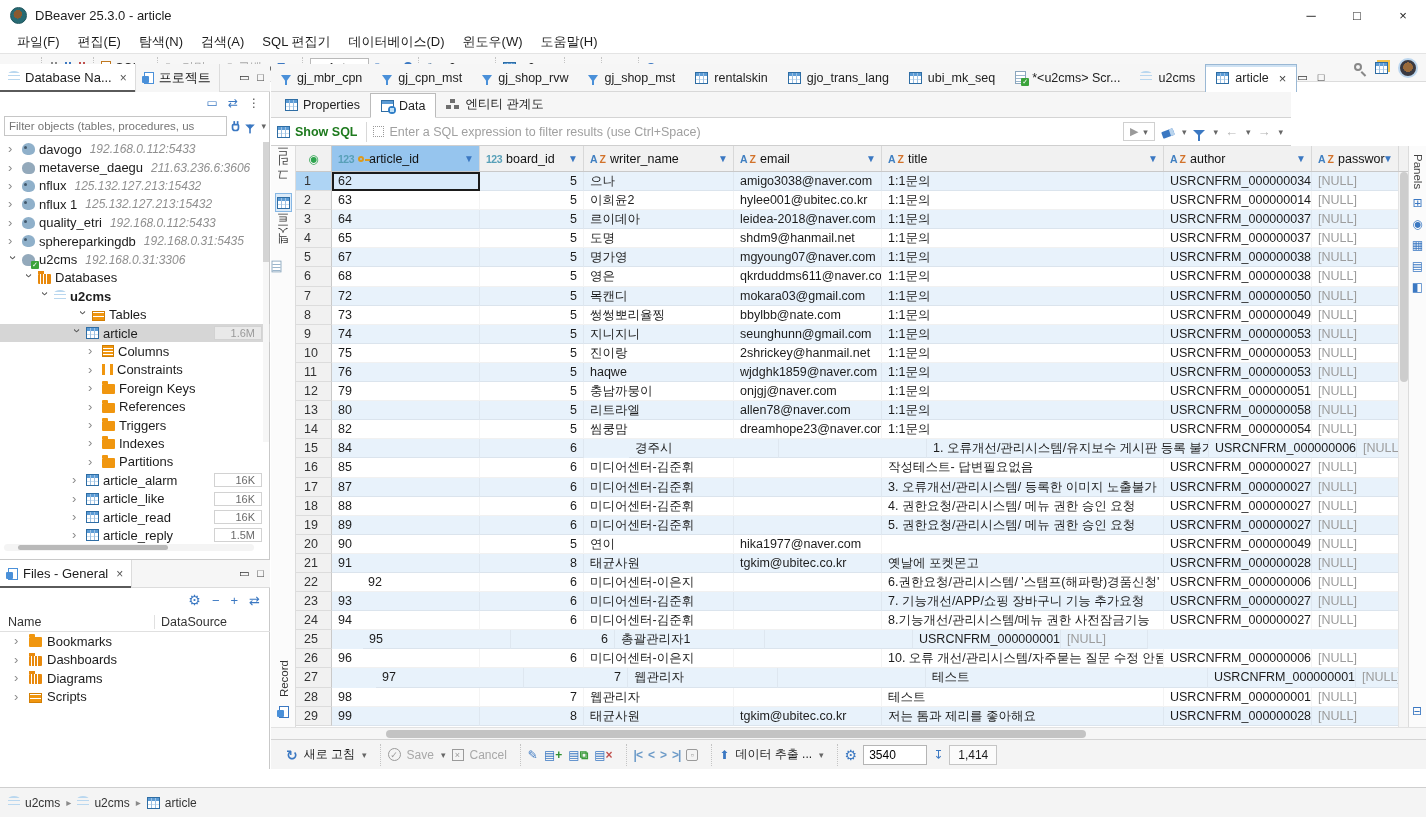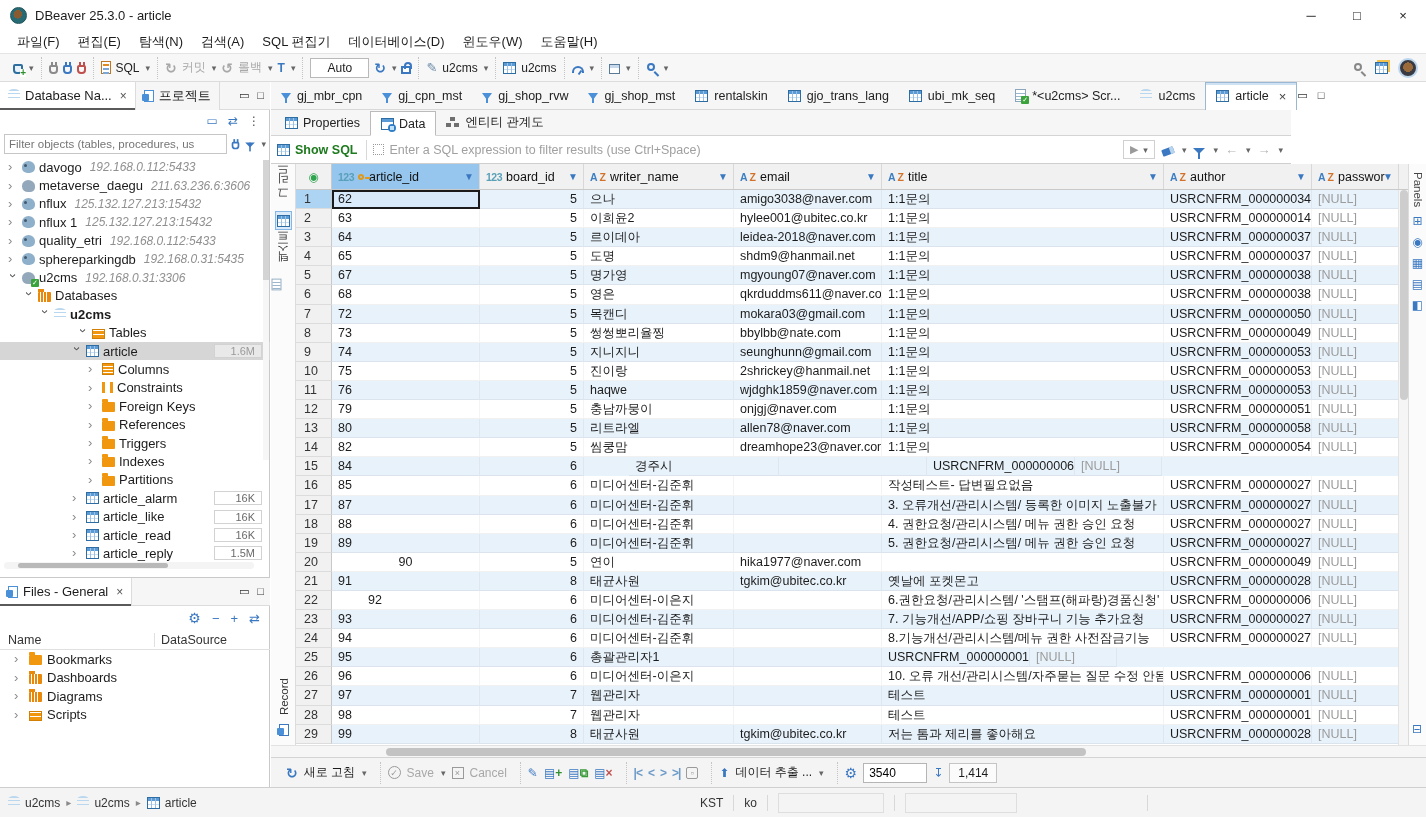--- a/index.html
+++ b/index.html
@@ -79,21 +79,21 @@
   .ic-sqlpage::after { content:''; position:absolute; left:1px; top:2px; width:6px; height:2px; background:#e08a20; box-shadow:0 4px 0 #7aa7d4, 0 8px 0 #7aa7d4; }
   .ic-gear { color:#3b78c2; font-size:14px; line-height:14px; }
   .ic-refresh { color:#3b78c2; font-size:14px; line-height:14px; font-weight:bold; }
   .ic-conn-new { width:10px; height:10px; border:2px solid #2f6f9f; border-radius:2px 2px 4px 4px; margin-top:2px; background:#eaf3fb; }
   .ic-conn-new::after { content:'+'; position:absolute; right:-5px; bottom:-5px; color:#2f8f2f; font-weight:bold; font-size:10px; background:#fff; line-height:8px; }
   .ic-pencil { color:#6a8aa8; font-size:13px; }
   .ic-record { width:10px; height:12px; border:1px solid #3b78c2; background:#fff; }
   .ic-record::after { content:''; position:absolute; left:-3px; top:3px; width:7px; height:7px; background:#4a90d9; border-radius:1px; }
 
   
-  #main { position:absolute; left:0; top:82px; width:1426px; height:705px; }
+  #main { position:absolute; left:0; top:64px; width:1426px; height:705px; }
   #leftcol { position:absolute; left:0; top:0; width:270px; height:705px; border-right:1px solid #c9c9c9; background:#fff; }
 
   
   .ptabrow { height:28px; border-bottom:1px solid #dcdcdc; display:flex; align-items:center; background:#f6f6f6; position:relative; }
   .ptab { display:flex; align-items:center; gap:5px; padding:0 8px; height:28px; background:#fff; border-right:1px solid #dcdcdc; }
   .ptab.active { box-shadow:inset 0 -2px 0 #5a5a5a; }
   .ptab.inactive { background:#f6f6f6; }
   .ptab .x { color:#555; margin-left:3px; font-size:12px; }
   .pwinbtns { margin-left:auto; display:flex; gap:8px; padding-right:6px; color:#333; font-size:11px; }
 
@@ -782,20 +782,21 @@
               <div class="cell left" style="width: 282px;">1:1문의</div>
               <div class="cell left" style="width: 148px;">USRCNFRM_00000005411</div>
               <div class="cell left nul" style="width: 87px;">[NULL]</div>
             </div>
             <div class="grow alt">
               <div class="cell rn">15</div>
               <div class="cell left" style="width: 148px;">84</div>
               <div class="cell right" style="width: 104px;">6</div>
               <div class="cell left" style="width: 150px; margin-left: 45px;">경주시</div>
               <div class="cell left" style="width: 148px;"></div>
+              <div class="cell left" style="width: 282px;">1. 오류개선/관리시스템/유지보수 게시판 등록 불가</div>
               <div class="cell left" style="width: 148px;">USRCNFRM_00000000661</div>
               <div class="cell left nul" style="width: 87px;">[NULL]</div>
             </div>
             <div class="grow">
               <div class="cell rn">16</div>
               <div class="cell left" style="width: 148px;">85</div>
               <div class="cell right" style="width: 104px;">6</div>
               <div class="cell left" style="width: 150px;">미디어센터-김준휘</div>
               <div class="cell left" style="width: 148px;"></div>
               <div class="cell left" style="width: 282px;">작성테스트- 답변필요없음</div>
@@ -827,21 +828,21 @@
               <div class="cell left" style="width: 148px;">89</div>
               <div class="cell right" style="width: 104px;">6</div>
               <div class="cell left" style="width: 150px;">미디어센터-김준휘</div>
               <div class="cell left" style="width: 148px;"></div>
               <div class="cell left" style="width: 282px;">5. 권한요청/관리시스템/ 메뉴 권한 승인 요청</div>
               <div class="cell left" style="width: 148px;">USRCNFRM_00000002775</div>
               <div class="cell left nul" style="width: 87px;">[NULL]</div>
             </div>
             <div class="grow">
               <div class="cell rn">20</div>
-              <div class="cell left" style="width: 148px; text-align: center;">90</div>
+              <div class="cell left" style="width: 148px;">90</div>
               <div class="cell right" style="width: 104px;">5</div>
               <div class="cell left" style="width: 150px;">연이</div>
               <div class="cell left" style="width: 148px;">hika1977@naver.com</div>
               <div class="cell left" style="width: 282px;"></div>
               <div class="cell left" style="width: 148px;">USRCNFRM_00000004987</div>
               <div class="cell left nul" style="width: 87px;">[NULL]</div>
             </div>
             <div class="grow alt">
               <div class="cell rn">21</div>
               <div class="cell left" style="width: 148px;">91</div>
@@ -877,40 +878,40 @@
               <div class="cell left" style="width: 148px;">94</div>
               <div class="cell right" style="width: 104px;">6</div>
               <div class="cell left" style="width: 150px;">미디어센터-김준휘</div>
               <div class="cell left" style="width: 148px;"></div>
               <div class="cell left" style="width: 282px;">8.기능개선/관리시스템/메뉴 권한 사전잠금기능</div>
               <div class="cell left" style="width: 148px;">USRCNFRM_00000002775</div>
               <div class="cell left nul" style="width: 87px;">[NULL]</div>
             </div>
             <div class="grow alt">
               <div class="cell rn">25</div>
-              <div class="cell left" style="width: 148px;">95</div>
+              <div class="cell left" style="width: 148px; margin-left: 31px;">95</div>
               <div class="cell right" style="width: 104px;">6</div>
               <div class="cell left" style="width: 150px;">총괄관리자1</div>
               <div class="cell left" style="width: 148px;"></div>
               <div class="cell left" style="width: 148px;">USRCNFRM_00000000151</div>
               <div class="cell left nul" style="width: 87px;">[NULL]</div>
             </div>
             <div class="grow">
               <div class="cell rn">26</div>
               <div class="cell left" style="width: 148px;">96</div>
               <div class="cell right" style="width: 104px;">6</div>
               <div class="cell left" style="width: 150px;">미디어센터-이은지</div>
               <div class="cell left" style="width: 148px;"></div>
               <div class="cell left" style="width: 282px;">10. 오류 개선/관리시스템/자주묻는 질문 수정 안됨</div>
               <div class="cell left" style="width: 148px;">USRCNFRM_00000000661</div>
               <div class="cell left nul" style="width: 87px;">[NULL]</div>
             </div>
             <div class="grow alt">
               <div class="cell rn">27</div>
-              <div class="cell left" style="width: 148px;">97</div>
+              <div class="cell left" style="width: 148px; margin-left: 44px;">97</div>
               <div class="cell right" style="width: 104px;">7</div>
               <div class="cell left" style="width: 150px;">웹관리자</div>
               <div class="cell left" style="width: 148px;"></div>
               <div class="cell left" style="width: 282px;">테스트</div>
               <div class="cell left" style="width: 148px;">USRCNFRM_00000000160</div>
               <div class="cell left nul" style="width: 87px;">[NULL]</div>
             </div>
             <div class="grow">
               <div class="cell rn">28</div>
               <div class="cell left" style="width: 148px;">98</div>
@@ -1004,23 +1005,13 @@
       <span class="crumb">
         <span class="ic ic-db"></span>
         <span>u2cms</span>
       </span>
       <span class="csep">▸</span>
       <span class="crumb">
         <span class="ic ic-table"></span>
         <span>article</span>
       </span>
     </span>
-  <span id="status-right">
-    <span>KST</span>
-    <span class="vdiv"></span>
-    <span>ko</span>
-    <span class="vdiv"></span>
-    <span class="statcell" style="width:106px"></span>
-    <span class="vdiv"></span>
-    <span class="statcell" style="width:112px"></span>
-    <span class="vdiv" style="margin-left:120px"></span>
-  </span>
 </div>
 
 </body></html>

